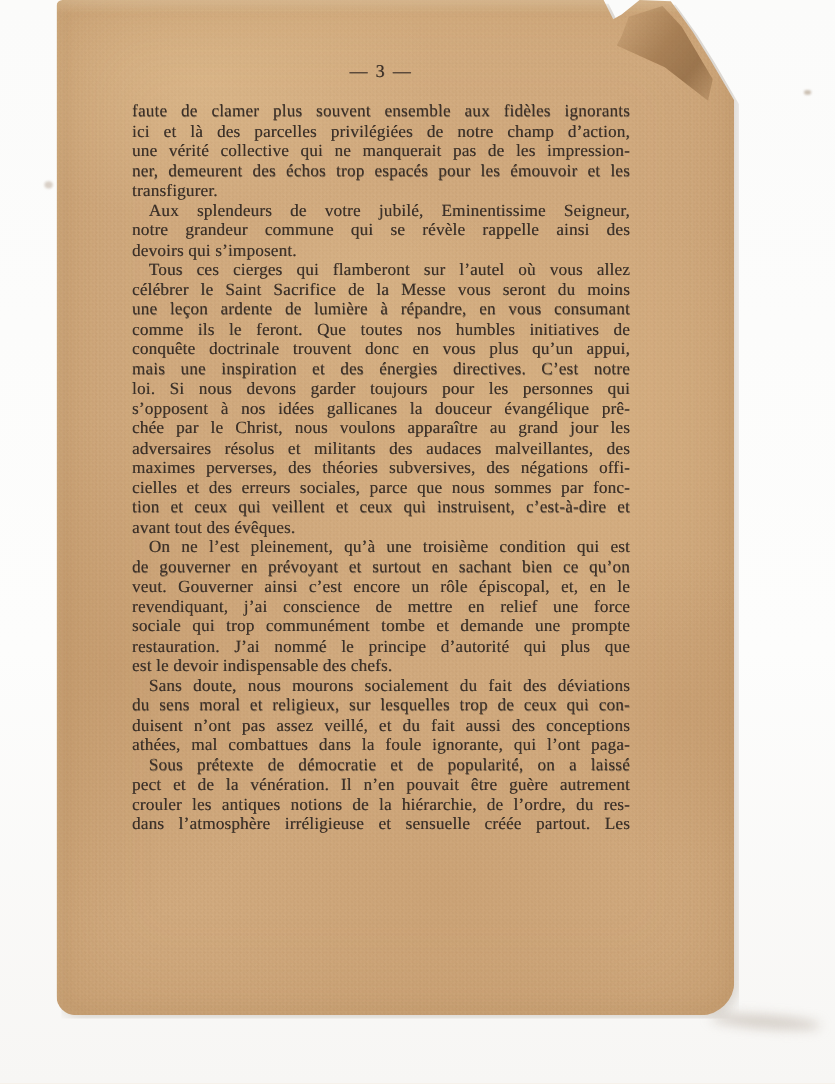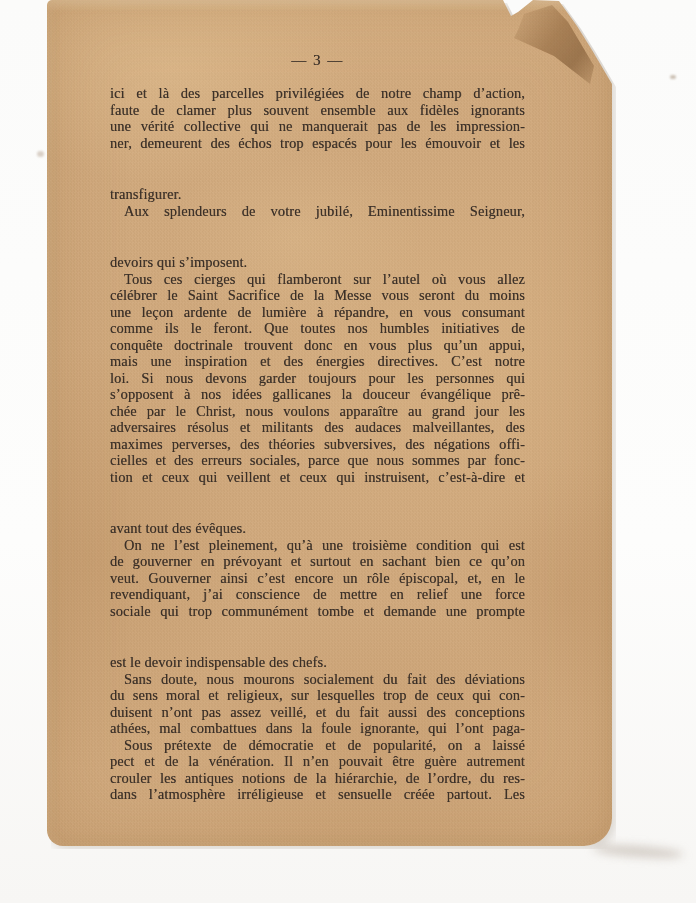--- a/index.html
+++ b/index.html
@@ -98,44 +98,45 @@
   .para { margin: 0; }
   .line {
     height: 16.5px;
     line-height: 16.5px;
     text-align: justify;
     text-align-last: justify;
     white-space: nowrap;
     overflow: visible;
   }
   .line-indent { padding-left: 14px; }
-  .line-end { text-align-last: left; margin-top: 35px; }
+  .line-end { text-align-last: left; }
 </style>
 </head>
 <body style="background: rgb(252, 252, 251);">
 
 <div class="scan">
   <div class="page-shadow"></div>
   <div class="corner-streak"></div>
   <div class="speck-right"></div>
   <div class="speck-left"></div>
 
   <div class="page">
     <div class="fold-shadow"></div>
     <div class="folio">— 3 —</div>
     <div class="text-block">
         <div class="para">
+          <div class="line">faute de clamer plus souvent ensemble aux fidèles ignorants</div>
           <div class="line">ici et là des parcelles privilégiées de notre champ d’action,</div>
-          <div class="line">faute de clamer plus souvent ensemble aux fidèles ignorants</div>
           <div class="line">une vérité collective qui ne manquerait pas de les impression-</div>
           <div class="line">ner, demeurent des échos trop espacés pour les émouvoir et les</div>
           <div class="line line-end">transfigurer.</div>
         </div>
         <div class="para">
           <div class="line line-indent">Aux splendeurs de votre jubilé, Eminentissime Seigneur,</div>
+          <div class="line">notre grandeur commune qui se révèle rappelle ainsi des</div>
           <div class="line line-end">devoirs qui s’imposent.</div>
         </div>
         <div class="para">
           <div class="line line-indent">Tous ces cierges qui flamberont sur l’autel où vous allez</div>
           <div class="line">célébrer le Saint Sacrifice de la Messe vous seront du moins</div>
           <div class="line">une leçon ardente de lumière à répandre, en vous consumant</div>
           <div class="line">comme ils le feront. Que toutes nos humbles initiatives de</div>
           <div class="line">conquête doctrinale trouvent donc en vous plus qu’un appui,</div>
           <div class="line">mais une inspiration et des énergies directives. C’est notre</div>
           <div class="line">loi. Si nous devons garder toujours pour les personnes qui</div>
@@ -146,20 +147,21 @@
           <div class="line">cielles et des erreurs sociales, parce que nous sommes par fonc-</div>
           <div class="line">tion et ceux qui veillent et ceux qui instruisent, c’est-à-dire et</div>
           <div class="line line-end">avant tout des évêques.</div>
         </div>
         <div class="para">
           <div class="line line-indent">On ne l’est pleinement, qu’à une troisième condition qui est</div>
           <div class="line">de gouverner en prévoyant et surtout en sachant bien ce qu’on</div>
           <div class="line">veut. Gouverner ainsi c’est encore un rôle épiscopal, et, en le</div>
           <div class="line">revendiquant, j’ai conscience de mettre en relief une force</div>
           <div class="line">sociale qui trop communément tombe et demande une prompte</div>
+          <div class="line">restauration. J’ai nommé le principe d’autorité qui plus que</div>
           <div class="line line-end">est le devoir indispensable des chefs.</div>
         </div>
         <div class="para">
           <div class="line line-indent">Sans doute, nous mourons socialement du fait des déviations</div>
           <div class="line">du sens moral et religieux, sur lesquelles trop de ceux qui con-</div>
           <div class="line">duisent n’ont pas assez veillé, et du fait aussi des conceptions</div>
           <div class="line">athées, mal combattues dans la foule ignorante, qui l’ont paga-</div>
         </div>
         <div class="para">
           <div class="line line-indent">Sous prétexte de démocratie et de popularité, on a laissé</div>

